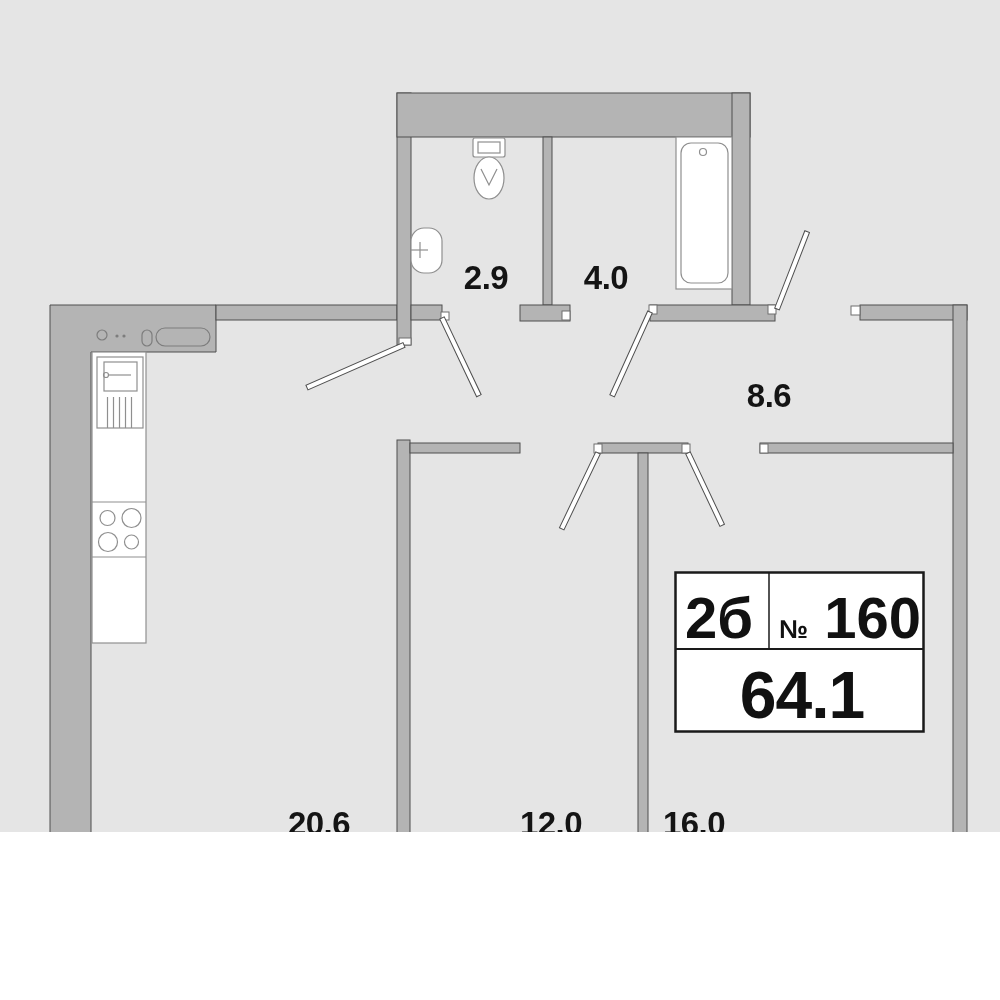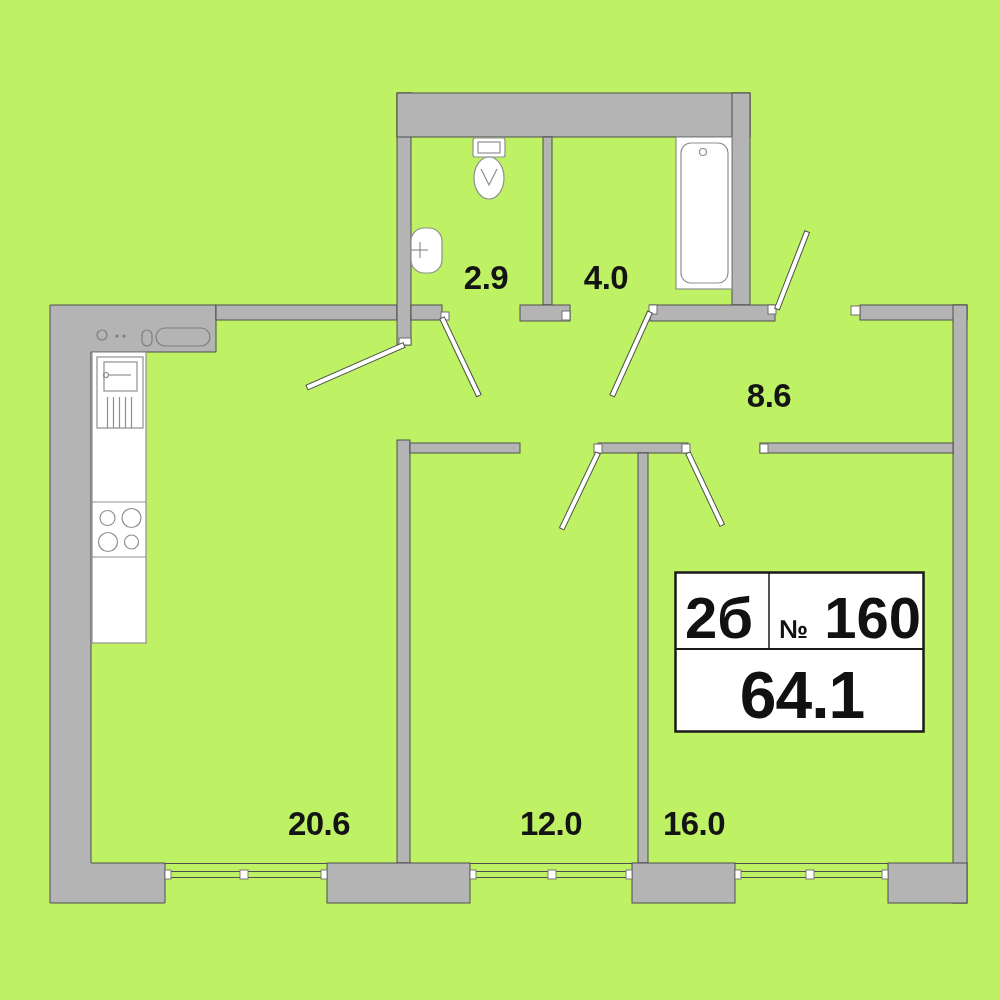--- a/index.html
+++ b/index.html
@@ -1,16 +1,16 @@
 <!DOCTYPE html>
 <html><head>
 <meta charset="utf-8">
 <style>
   html,body{margin:0;padding:0;background:#ffffff;}
-  .stage{position:relative;width:1000px;height:1000px;background:#bef264;overflow:hidden;}
+  .stage{position:relative;width:1000px;height:832px;background:#e5e5e5;overflow:hidden;}
   svg{display:block;font-family:"Liberation Sans", sans-serif;}
   .wall{fill:#b4b4b4;stroke:#4f4f4f;stroke-width:1;}
   .leaf{fill:#ffffff;stroke:#4f4f4f;stroke-width:1;}
   .jamb{fill:#ffffff;stroke:#6f6f6f;stroke-width:1;}
   .winline{stroke:#4f4f4f;stroke-width:1.2;}
   .wincap{fill:#ffffff;stroke:#6f6f6f;stroke-width:0.9;}
   .fixture{fill:#ffffff;stroke:#8f8f8f;stroke-width:1.2;}
   .fixline{fill:none;stroke:#8f8f8f;stroke-width:1.2;}
   .vent{fill:none;stroke:#7d7d7d;stroke-width:1.2;}
   .ventdot{fill:#7d7d7d;stroke:none;}

